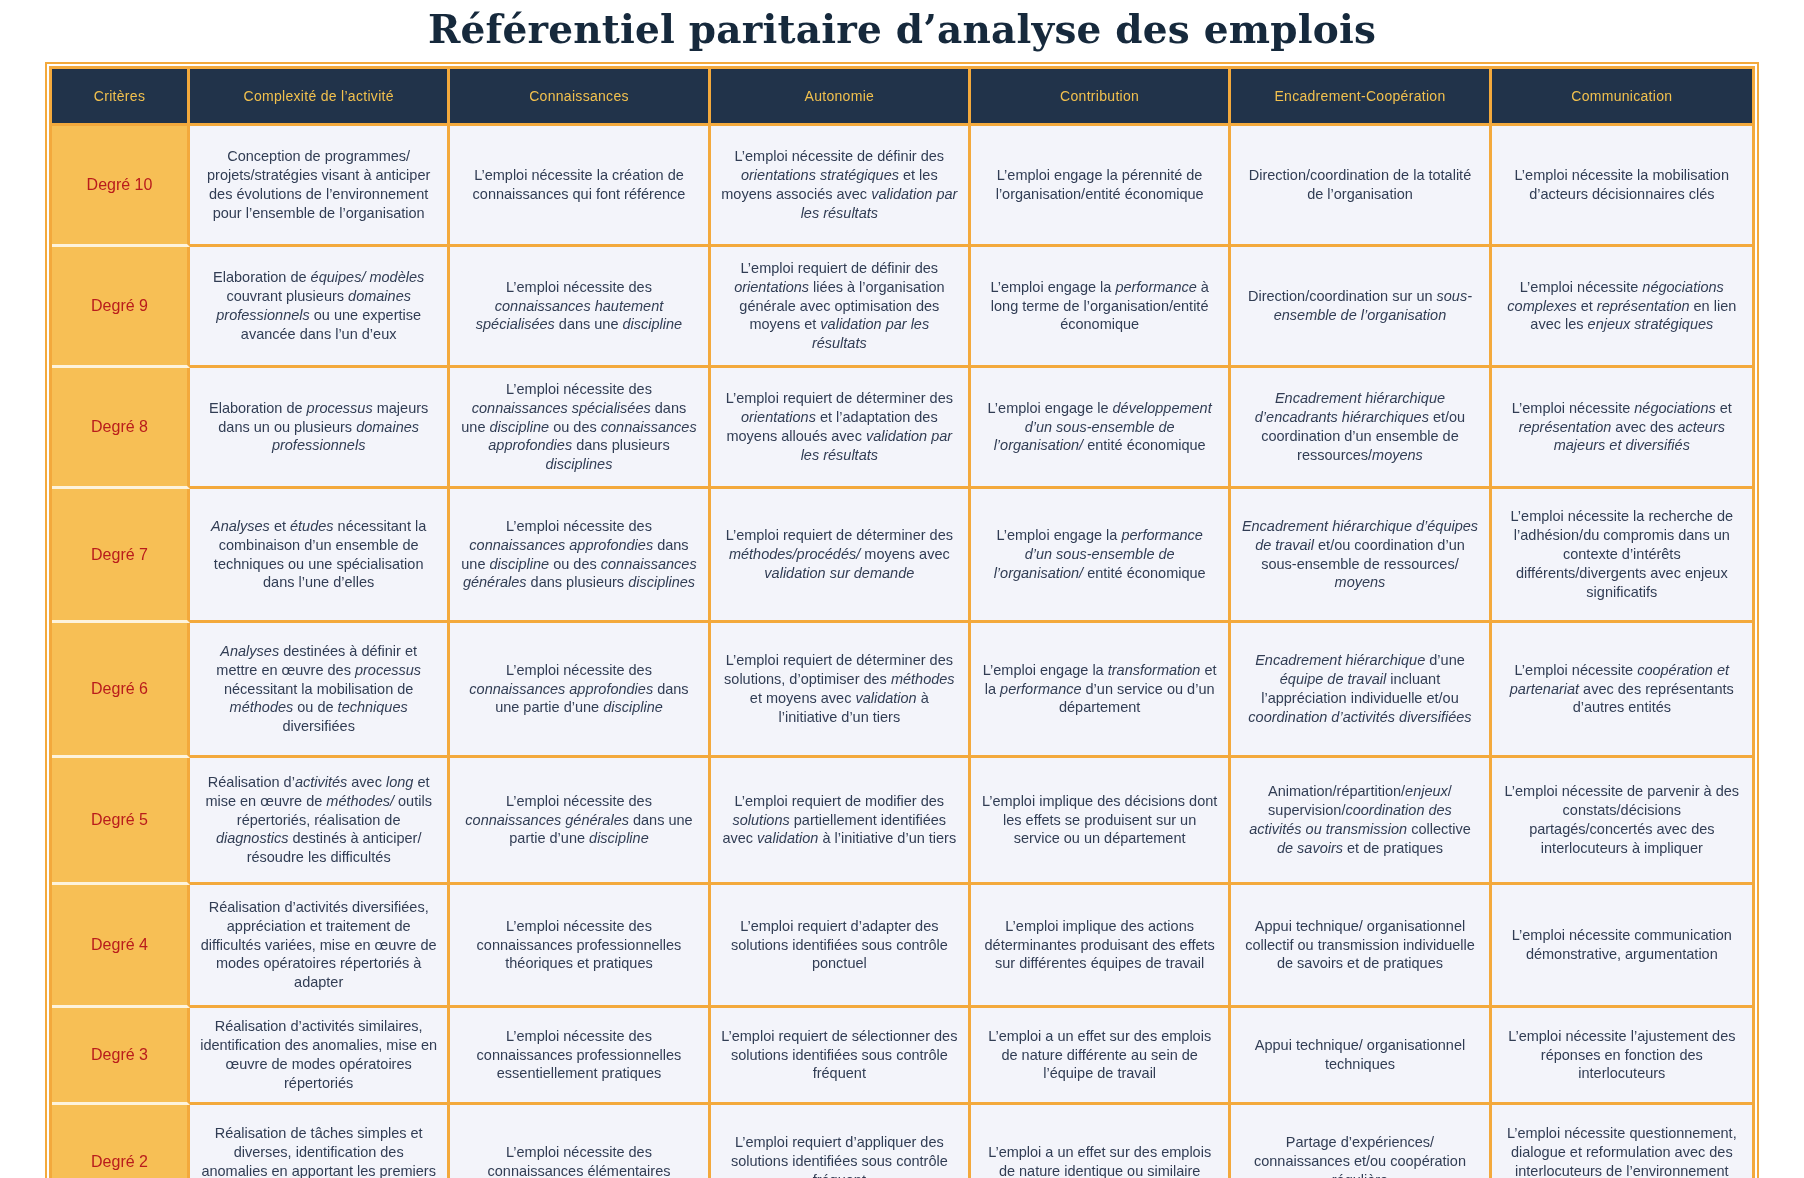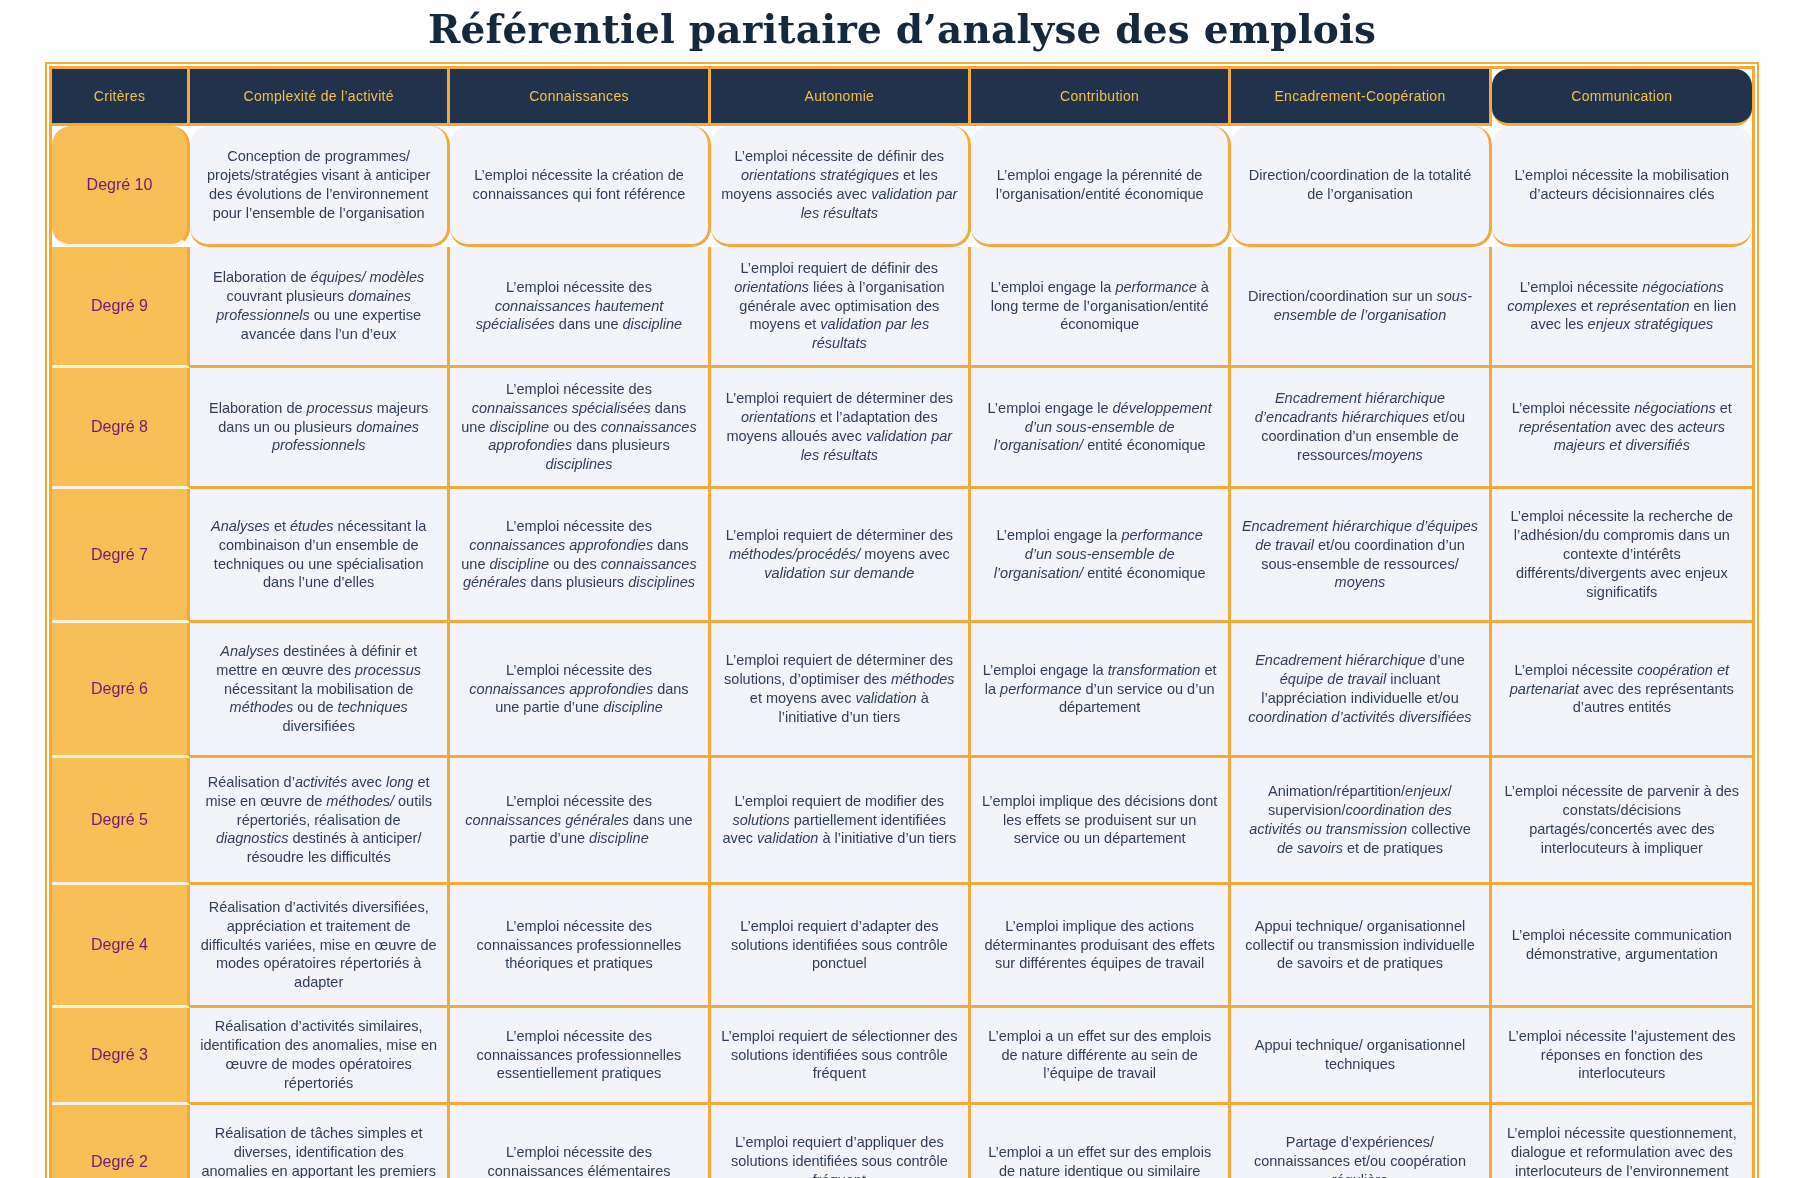--- a/index.html
+++ b/index.html
@@ -39,43 +39,43 @@
     font-size:14px;
     font-weight:normal;
     letter-spacing:.3px;
     height:46px;
     padding:4px 6px;
     border-right:3px solid var(--border, #f3a93c);
     border-bottom:3px solid var(--border, #f3a93c);
     text-align:center;
     vertical-align:middle;
   }
-  th:last-child{border-right:none;border-radius:17px;}
+  th:last-child{border-right:none;}
   td{
     vertical-align:middle;
     text-align:center;
     border-right:3px solid var(--border, #f3a93c);
     border-bottom:3px solid var(--border, #f3a93c);
   }
   td:last-child{border-right:none;}
   td.degree{
     background:var(--degree-bg, #f7bf55);
-    color:#701a75;
+    color:#b91c1c;
     font-size:16px;
     border-bottom:3px solid #fdf3dd;
   }
   td.cell{
     background:var(--cell-bg, #f3f4fa);
     color:var(--cell-text, #313d54);
     font-size:14.5px;
     line-height:1.3;
     padding:7px 10px;
   }
   td.cell em{font-style:italic;}
-  #body-rows tr:nth-child(1) td{height:104px;border-radius:19px;}
+  #body-rows tr:nth-child(1) td{height:104px;}
   #body-rows tr:nth-child(2) td{height:104px;}
   #body-rows tr:nth-child(3) td{height:104px;}
   #body-rows tr:nth-child(4) td{height:117px;}
   #body-rows tr:nth-child(5) td{height:118px;}
   #body-rows tr:nth-child(6) td{height:110px;}
   #body-rows tr:nth-child(7) td{height:106px;}
   #body-rows tr:nth-child(8) td{height:80px;}
   #body-rows tr:nth-child(9) td{height:99px;}
   #body-rows tr:nth-child(10) td{height:72px;}
   #body-rows tr:last-child td{border-bottom:none;}

